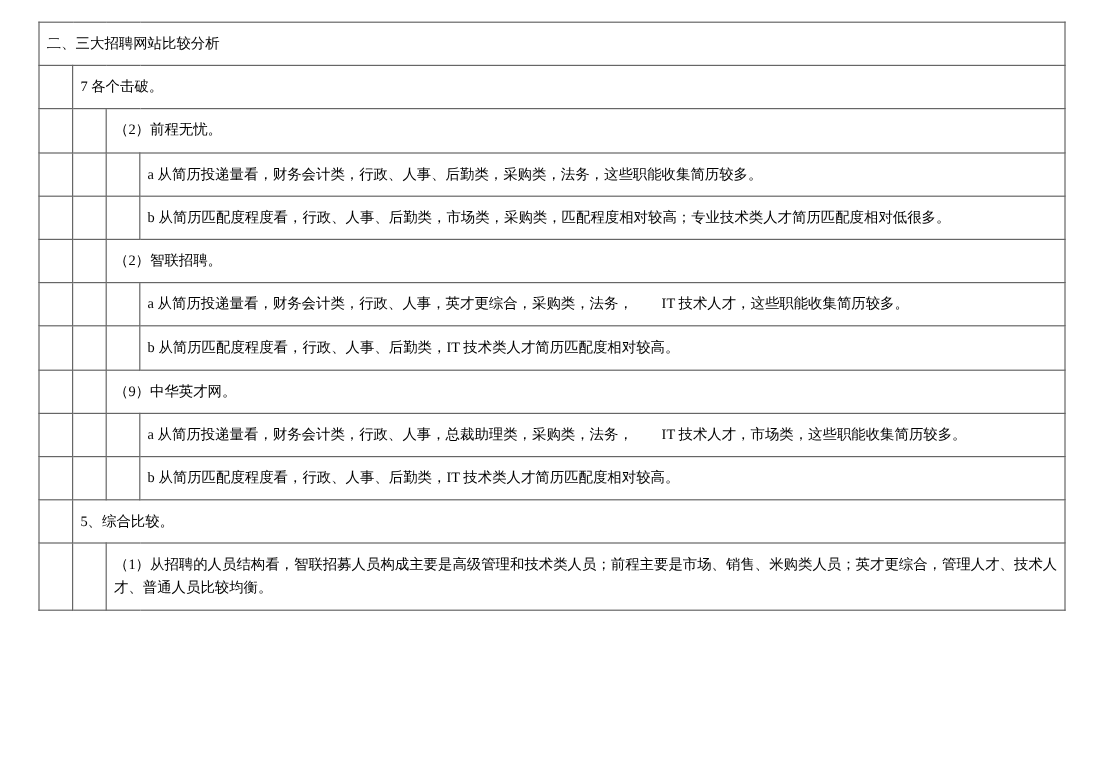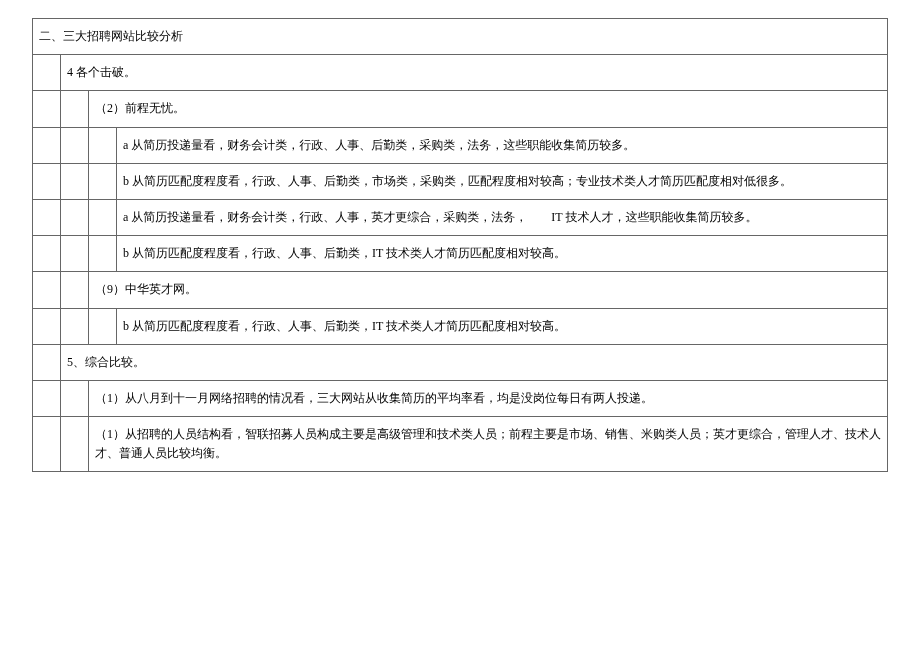--- a/index.html
+++ b/index.html
@@ -38,38 +38,43 @@
 </head>
 <body>
 
 <table class="table">
   <tbody>
       <tr class="header-row">
     <td colspan="4">二、三大招聘网站比较分析</td>
   </tr>
   <tr>
     <td class="indent-col"></td>
-    <td colspan="3">4 各个击破。</td>
+    <td colspan="3">7 各个击破。</td>
   </tr>
   <tr>
     <td class="indent-col"></td>
     <td class="indent-col2"></td>
     <td colspan="2">（2）前程无忧。</td>
   </tr>
   <tr>
     <td class="indent-col"></td>
     <td class="indent-col2"></td>
     <td class="indent-col2"></td>
     <td>a 从简历投递量看，财务会计类，行政、人事、后勤类，采购类，法务，这些职能收集简历较多。</td>
   </tr>
   <tr>
     <td class="indent-col"></td>
     <td class="indent-col2"></td>
     <td class="indent-col2"></td>
     <td>b 从简历匹配度程度看，行政、人事、后勤类，市场类，采购类，匹配程度相对较高；专业技术类人才简历匹配度相对低很多。</td>
+  </tr>
+  <tr>
+    <td class="indent-col"></td>
+    <td class="indent-col2"></td>
+    <td colspan="2">（2）智联招聘。</td>
   </tr>
   <tr>
     <td class="indent-col"></td>
     <td class="indent-col2"></td>
     <td class="indent-col2"></td>
     <td>a 从简历投递量看，财务会计类，行政、人事，英才更综合，采购类，法务，  IT 技术人才，这些职能收集简历较多。</td>
   </tr>
   <tr>
     <td class="indent-col"></td>
     <td class="indent-col2"></td>
@@ -78,30 +83,31 @@
   </tr>
   <tr>
     <td class="indent-col"></td>
     <td class="indent-col2"></td>
     <td colspan="2">（9）中华英才网。</td>
   </tr>
   <tr>
     <td class="indent-col"></td>
     <td class="indent-col2"></td>
     <td class="indent-col2"></td>
+    <td>a 从简历投递量看，财务会计类，行政、人事，总裁助理类，采购类，法务，  IT 技术人才，市场类，这些职能收集简历较多。</td>
+  </tr>
+  <tr>
+    <td class="indent-col"></td>
+    <td class="indent-col2"></td>
+    <td class="indent-col2"></td>
     <td>b 从简历匹配度程度看，行政、人事、后勤类，IT 技术类人才简历匹配度相对较高。</td>
   </tr>
   <tr>
     <td class="indent-col"></td>
     <td colspan="3">5、综合比较。</td>
-  </tr>
-  <tr>
-    <td class="indent-col"></td>
-    <td class="indent-col2"></td>
-    <td colspan="2">（1）从八月到十一月网络招聘的情况看，三大网站从收集简历的平均率看，均是没岗位每日有两人投递。</td>
   </tr>
   <tr>
     <td class="indent-col"></td>
     <td class="indent-col2"></td>
     <td colspan="2">（1）从招聘的人员结构看，智联招募人员构成主要是高级管理和技术类人员；前程主要是市场、销售、米购类人员；英才更综合，管理人才、技术人 才、普通人员比较均衡。</td>
   </tr>
 </tbody>
   </table>
 
 </body></html>

